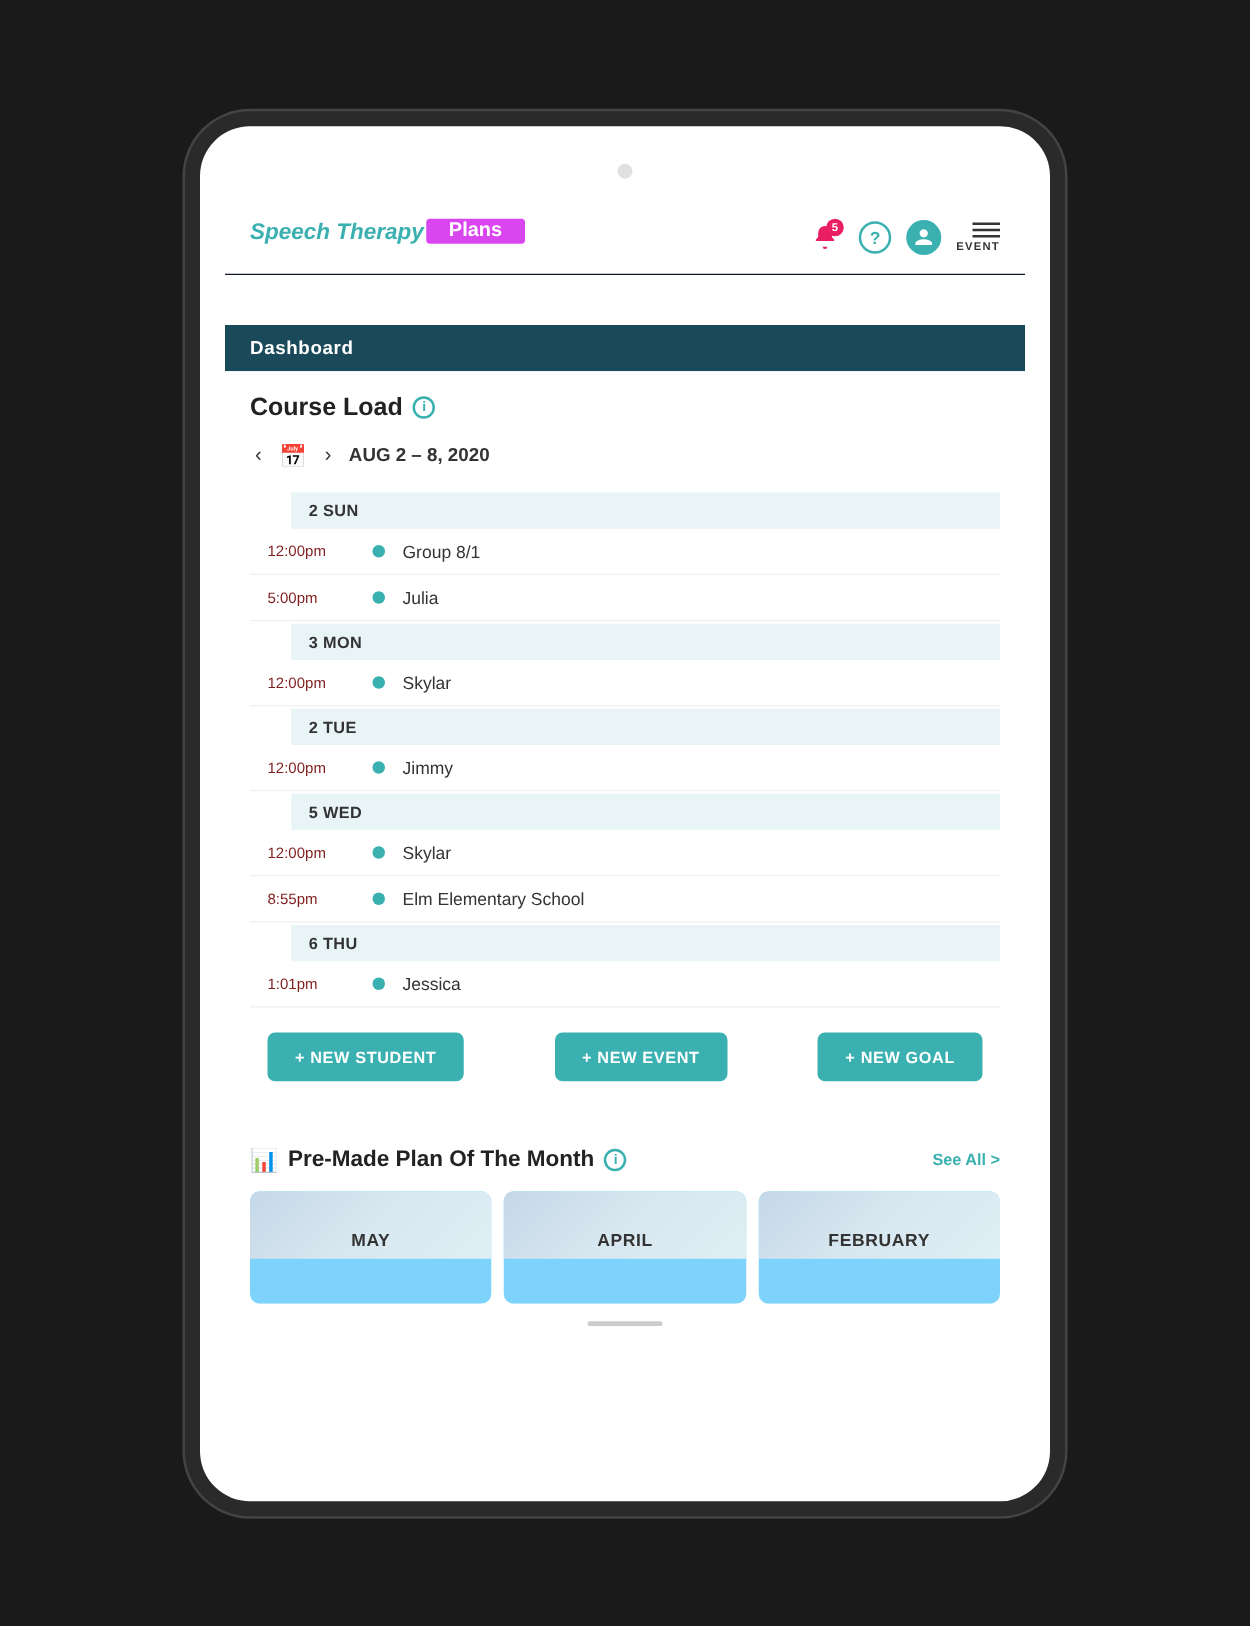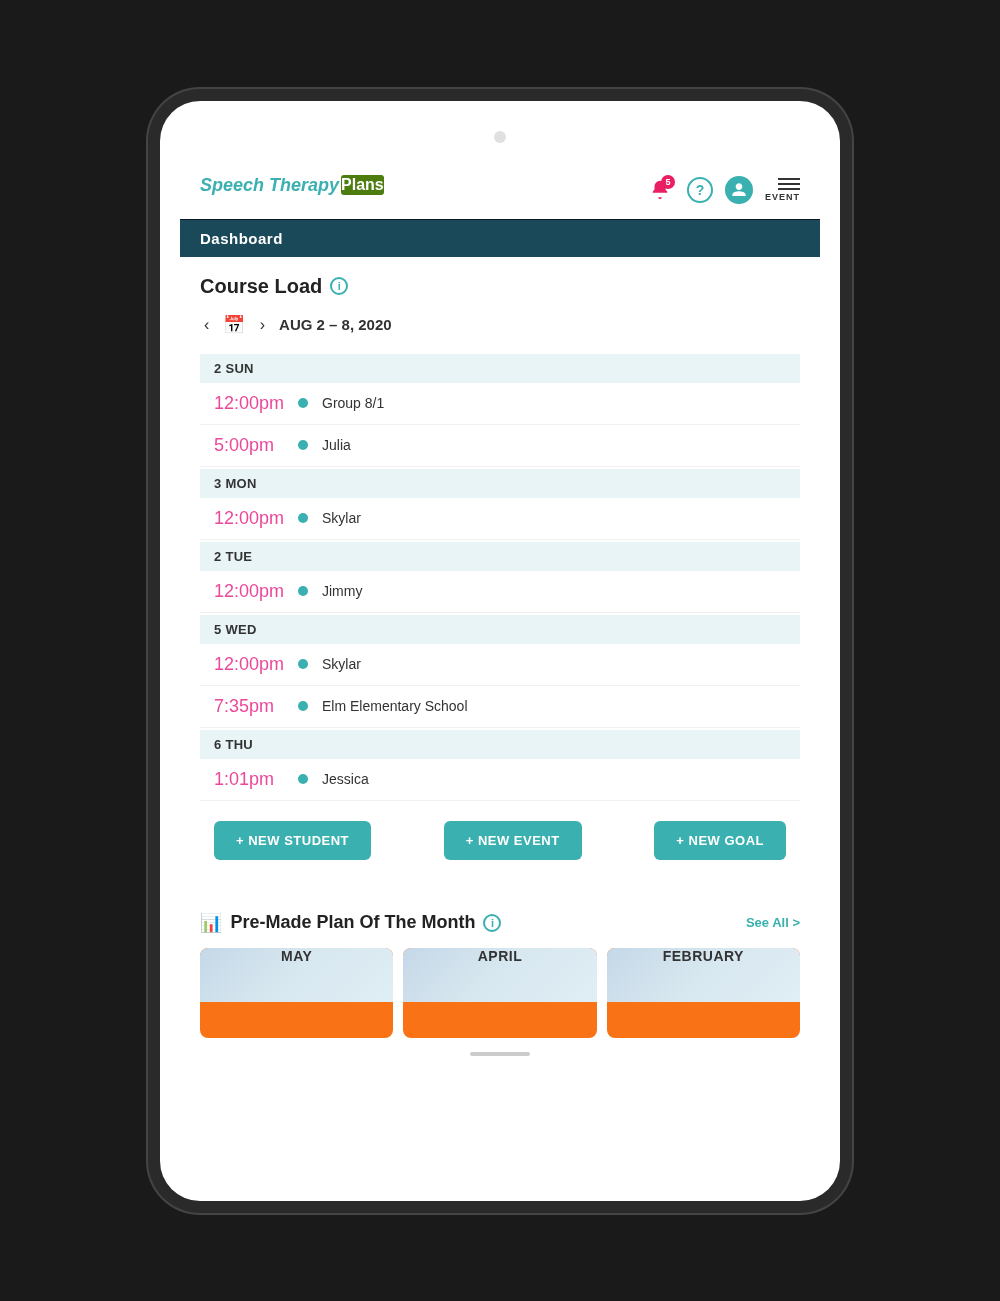--- a/index.html
+++ b/index.html
@@ -39,23 +39,23 @@
     }
     .logo {
       display: flex;
       align-items: center;
       font-size: 18px;
       font-weight: bold;
       color: #3ab0b0;
       font-style: italic;
     }
     .logo-plans {
-      background: #4d7c0f;
+      background: #d946ef;
       color: #fff;
-      padding: 1px 0;
+      padding: 1px 18px;
       border-radius: 3px;
       font-style: normal;
       font-size: 16px;
       margin-left: 2px;
     }
     .header-icons {
       display: flex;
       align-items: center;
       gap: 12px;
     }
@@ -123,20 +123,21 @@
       letter-spacing: 1px;
     }
     
     .dashboard-bar {
       background: #1a4a5a;
       color: #fff;
       font-weight: bold;
       font-size: 15px;
       padding: 10px 20px;
       letter-spacing: 0.5px;
+      margin-top: 40px;
     }
     
     .main-content {
       padding: 18px 20px;
       background: #fff;
     }
     .section-title {
       display: flex;
       align-items: center;
       gap: 8px;
@@ -181,31 +182,32 @@
     }
     
     .day-group { margin-bottom: 2px; }
     .day-header {
       background: #e8f4f6;
       padding: 7px 14px;
       font-size: 13px;
       font-weight: 800;
       color: #333;
       letter-spacing: 0.3px;
+      margin-left: 33px;
     }
     .event-row {
       display: flex;
       align-items: center;
       padding: 10px 14px;
       border-bottom: 1px solid #f0f0f0;
       gap: 14px;
     }
     .event-time {
-      font-size: 18px;
-      color: #ec4899;
+      font-size: 12px;
+      color: #7f1d1d;
       width: 70px;
       flex-shrink: 0;
     }
     .event-dot {
       width: 10px; height: 10px;
       border-radius: 50%;
       background: #3ab0b0;
       flex-shrink: 0;
     }
     .event-name {
@@ -263,24 +265,24 @@
     }
     
     .month-cards {
       display: flex;
       gap: 10px;
       overflow: hidden;
     }
     .month-card {
       flex: 1;
       height: 90px;
-      background: #f97316;
+      background: #7dd3fc;
       border-radius: 8px;
       display: flex;
-      align-items: flex-start;
+      align-items: center;
       justify-content: center;
       padding-bottom: 12px;
       font-weight: 900;
       font-size: 14px;
       color: #333;
       letter-spacing: 0.5px;
       position: relative;
       overflow: hidden;
     }
     .month-card::before {
@@ -411,21 +413,21 @@
         <div class="day-group">
           <div class="day-header">
             <span>5 WED</span>
           </div>
           <div class="event-row">
             <span class="event-time">12:00pm</span>
             <span class="event-dot"></span>
             <span class="event-name">Skylar</span>
           </div>
           <div class="event-row">
-            <span class="event-time">7:35pm</span>
+            <span class="event-time">8:55pm</span>
             <span class="event-dot"></span>
             <span class="event-name">Elm Elementary School</span>
           </div>
         </div>
 
         <div class="day-group">
           <div class="day-header">
             <span>6 THU</span>
           </div>
           <div class="event-row">

